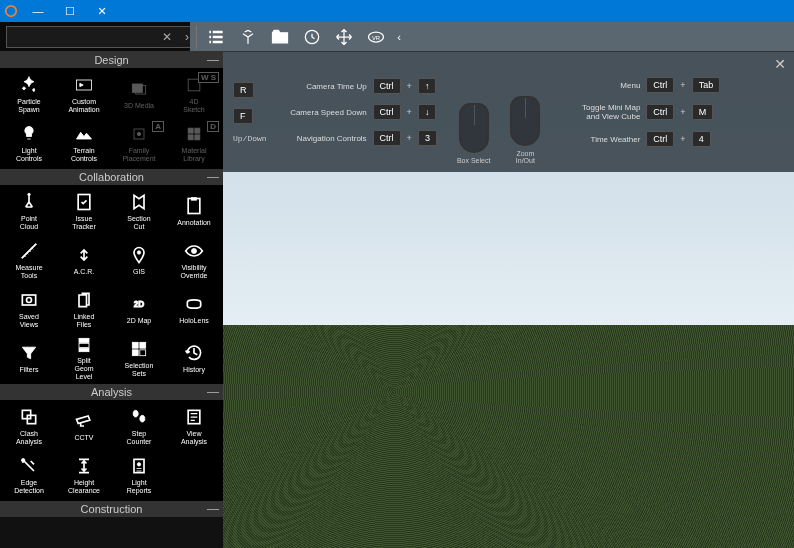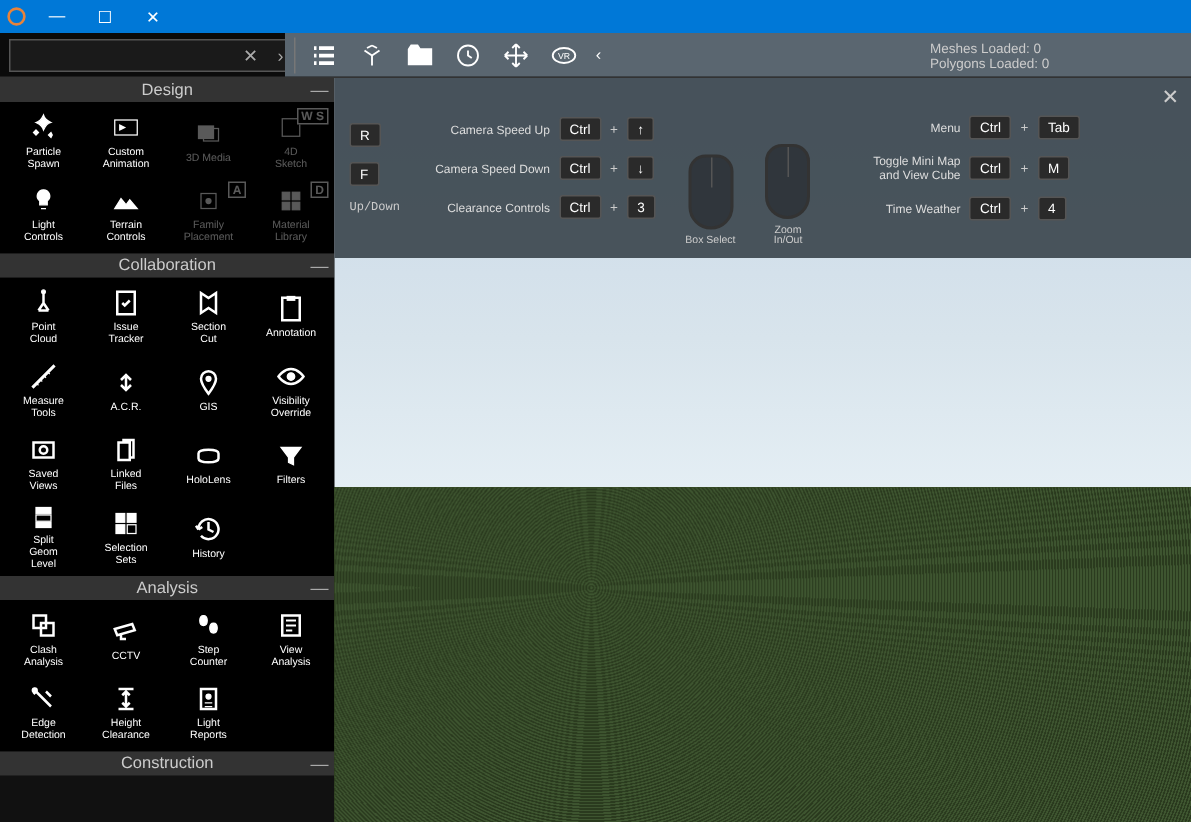--- a/index.html
+++ b/index.html
@@ -106,24 +106,20 @@
         </svg>
       </div>
     <div class="mb">
         <svg viewBox="0 0 24 24">
           <ellipse cx="12" cy="12" rx="9" ry="6"></ellipse>
           <text x="12" y="15" font-size="7" fill="#fff" text-anchor="middle" stroke="none">VR</text>
         </svg>
       </div>
     <div class="mb" style="width:12px;font-size:11px;">‹</div>
   </div>
-  <div class="stats">
-    <div>Meshes Loaded:  0</div>
-    <div>Polygons Loaded:  0</div>
-  </div>
 </div>
 
 <div class="workspace">
   <div class="sidebar">
     <div class="panelhdr">
         <span>Design</span>
         <span class="collapse">—</span>
       </div>
     <div class="panelgrid" id="design-grid" style="position:relative;">
         <div class="pitem" style="position: relative;">
@@ -288,20 +284,28 @@
           <div class="ico">
             <svg viewBox="0 0 24 24">
               <path d="M9 4h9v14h-3M6 6h9v14H6z" fill="none" stroke="#fff" stroke-width="2"></path>
             </svg>
           </div>
           <div class="lbl">Linked<br>Files</div>
         </div>
         <div class="pitem" style="position: relative;">
           <div class="ico">
             <svg viewBox="0 0 24 24">
+              <text x="12" y="15" font-size="10" fill="#fff" text-anchor="middle" font-weight="bold">2D</text>
+            </svg>
+          </div>
+          <div class="lbl">2D Map</div>
+        </div>
+        <div class="pitem" style="position: relative;">
+          <div class="ico">
+            <svg viewBox="0 0 24 24">
               <path d="M4 10c0-2 4-3 8-3s8 1 8 3v4c0 2-4 3-8 3s-8-1-8-3z" fill="none" stroke="#fff" stroke-width="2"></path>
             </svg>
           </div>
           <div class="lbl">HoloLens</div>
         </div>
         <div class="pitem" style="position: relative;">
           <div class="ico">
             <svg viewBox="0 0 24 24">
               <path d="M4 5h16l-6 8v6l-4-2v-4z"></path>
             </svg>
@@ -424,33 +428,33 @@
             <span class="key">R</span>
           </div>
         <div class="row">
             <span class="key">F</span>
           </div>
         <div style="font-size:8px;font-family:Liberation Mono, monospace;">Up/Down</div>
       </div>
 
       <div class="col">
         <div class="row">
-            <span class="lbl2">Camera Speed Up</span>
+            <span class="lbl2">Camera Time Up</span>
             <span class="key">Ctrl</span>
             <span>+</span>
             <span class="key">↑</span>
           </div>
         <div class="row">
             <span class="lbl2">Camera Speed Down</span>
             <span class="key">Ctrl</span>
             <span>+</span>
             <span class="key">↓</span>
           </div>
         <div class="row">
-            <span class="lbl2">Clearance Controls</span>
+            <span class="lbl2">Navigation Controls</span>
             <span class="key">Ctrl</span>
             <span>+</span>
             <span class="key">3</span>
           </div>
       </div>
 
       <div class="col" style="flex-direction:row;gap:20px;align-items:flex-end;">
         <div class="mcol">
             <div class="mouseico"></div>
             <span>Box Select</span>

